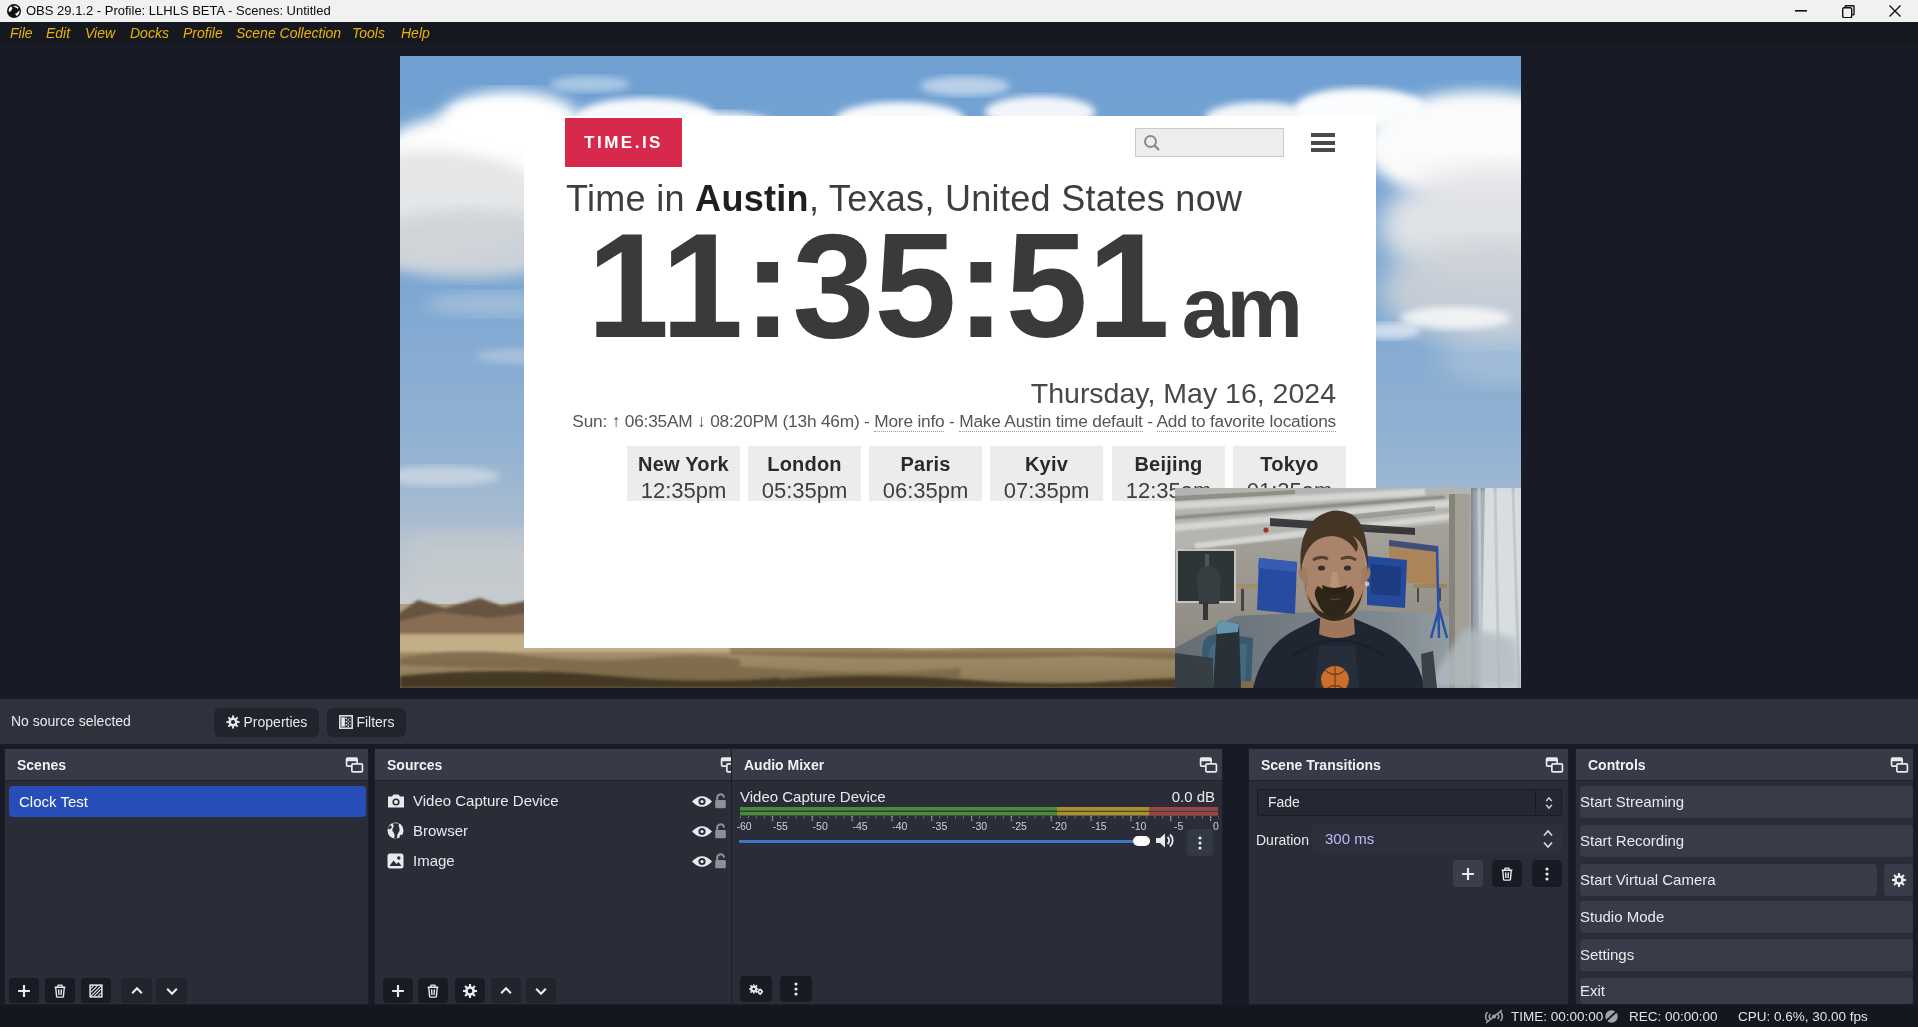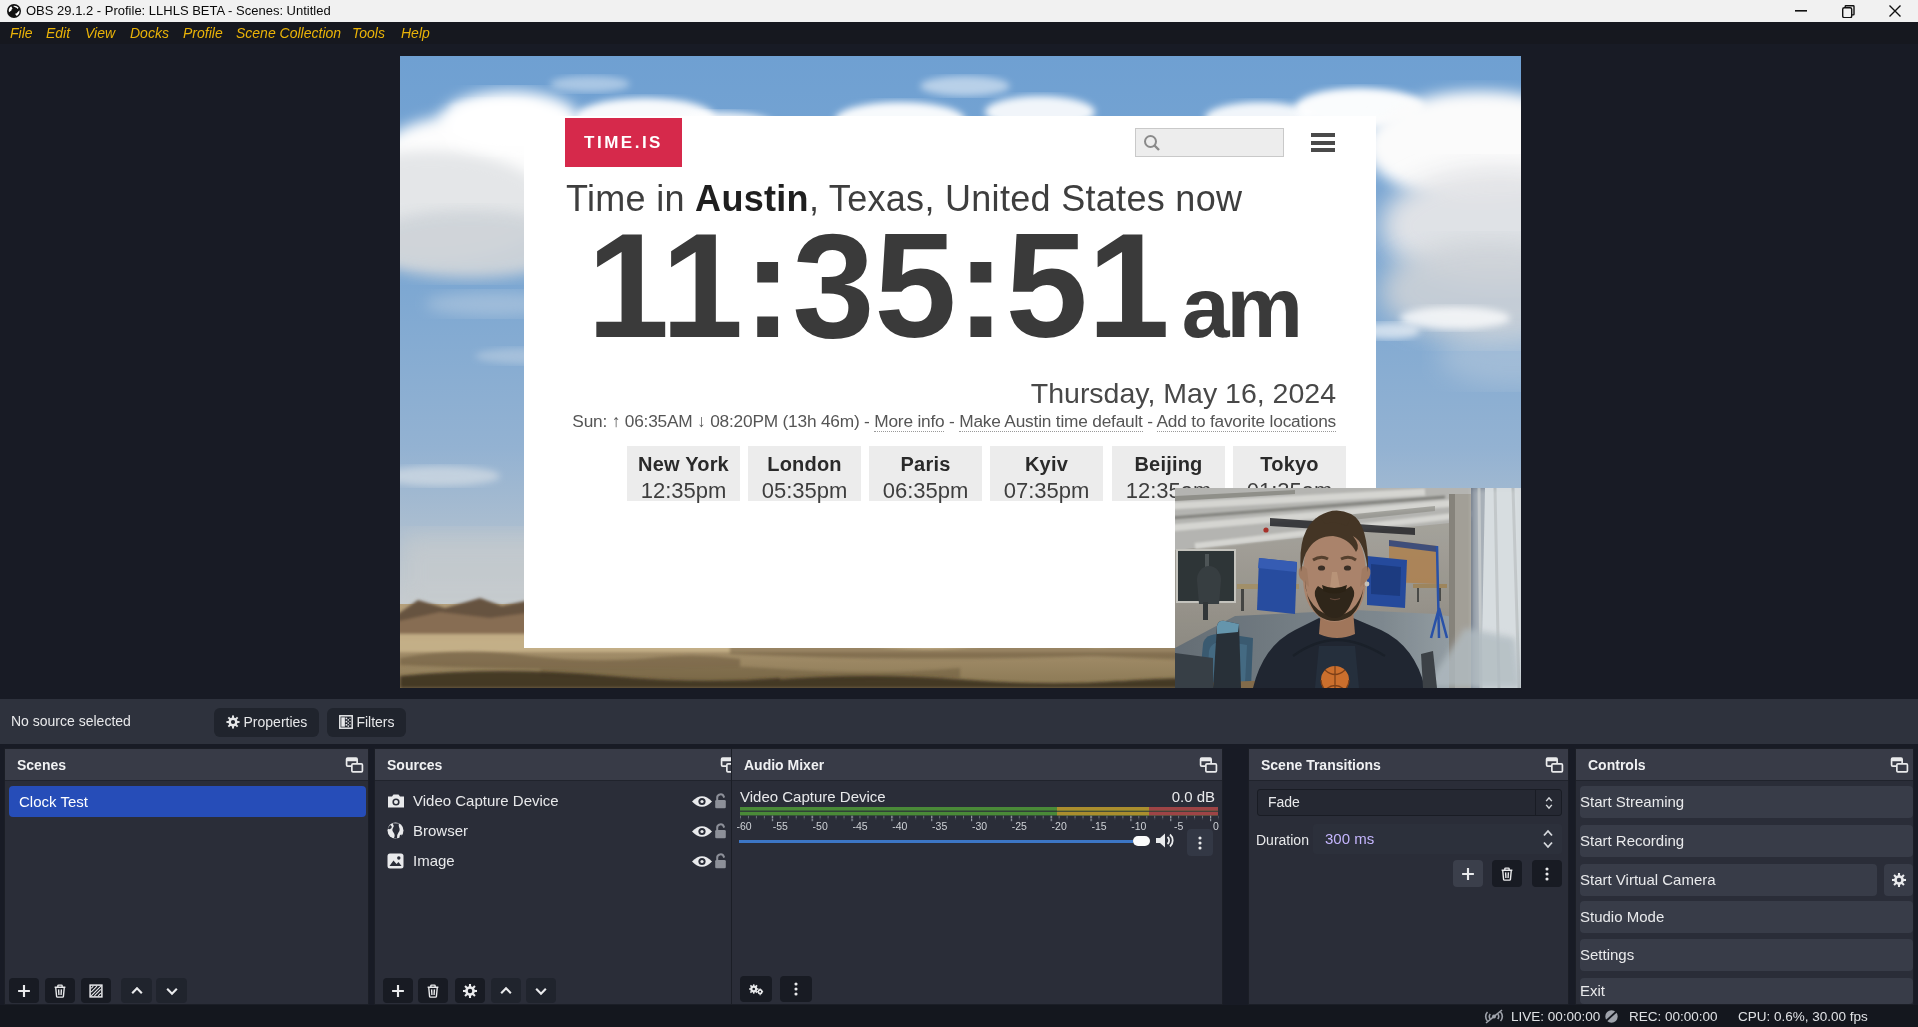--- a/index.html
+++ b/index.html
@@ -663,20 +663,20 @@
   <svg class="abs" style="left:1483px;top:4px" width="22" height="15" viewBox="0 0 22 15">
     <g stroke="#9fa3ab" stroke-width="1.6" fill="none">
       <path d="M4.5 3 A6.5 6.5 0 0 0 4.5 12"></path>
         <path d="M7.3 5 A3.5 3.5 0 0 0 7.3 10"></path>
       <path d="M17.5 3 A6.5 6.5 0 0 1 17.5 12"></path>
         <path d="M14.7 5 A3.5 3.5 0 0 1 14.7 10"></path>
     </g>
     <circle cx="11" cy="7.5" r="2" fill="#9fa3ab"></circle>
     <path d="M3 14 L19 1" stroke="#9fa3ab" stroke-width="1.6"></path>
   </svg>
-  <div class="abs" style="left:1511px;top:4px;font-size:13.5px;">LIVE: 00:00:00</div>
+  <div class="abs" style="left:1511px;top:4px;font-size:13.5px;">TIME: 00:00:00</div>
   <svg class="abs" style="left:1604px;top:4px" width="15" height="15" viewBox="0 0 15 15">
     <circle cx="7.5" cy="7.5" r="6.2" fill="#9fa3ab"></circle>
     <path d="M1.5 12.5 L13 2" stroke="#14171e" stroke-width="1.8"></path>
   </svg>
   <div class="abs" style="left:1629px;top:4px;font-size:13.5px;">REC: 00:00:00</div>
   <div class="abs" style="left:1738px;top:4px;font-size:13.5px;">CPU: 0.6%, 30.00 fps</div>
 </div>
 
 </body></html>

